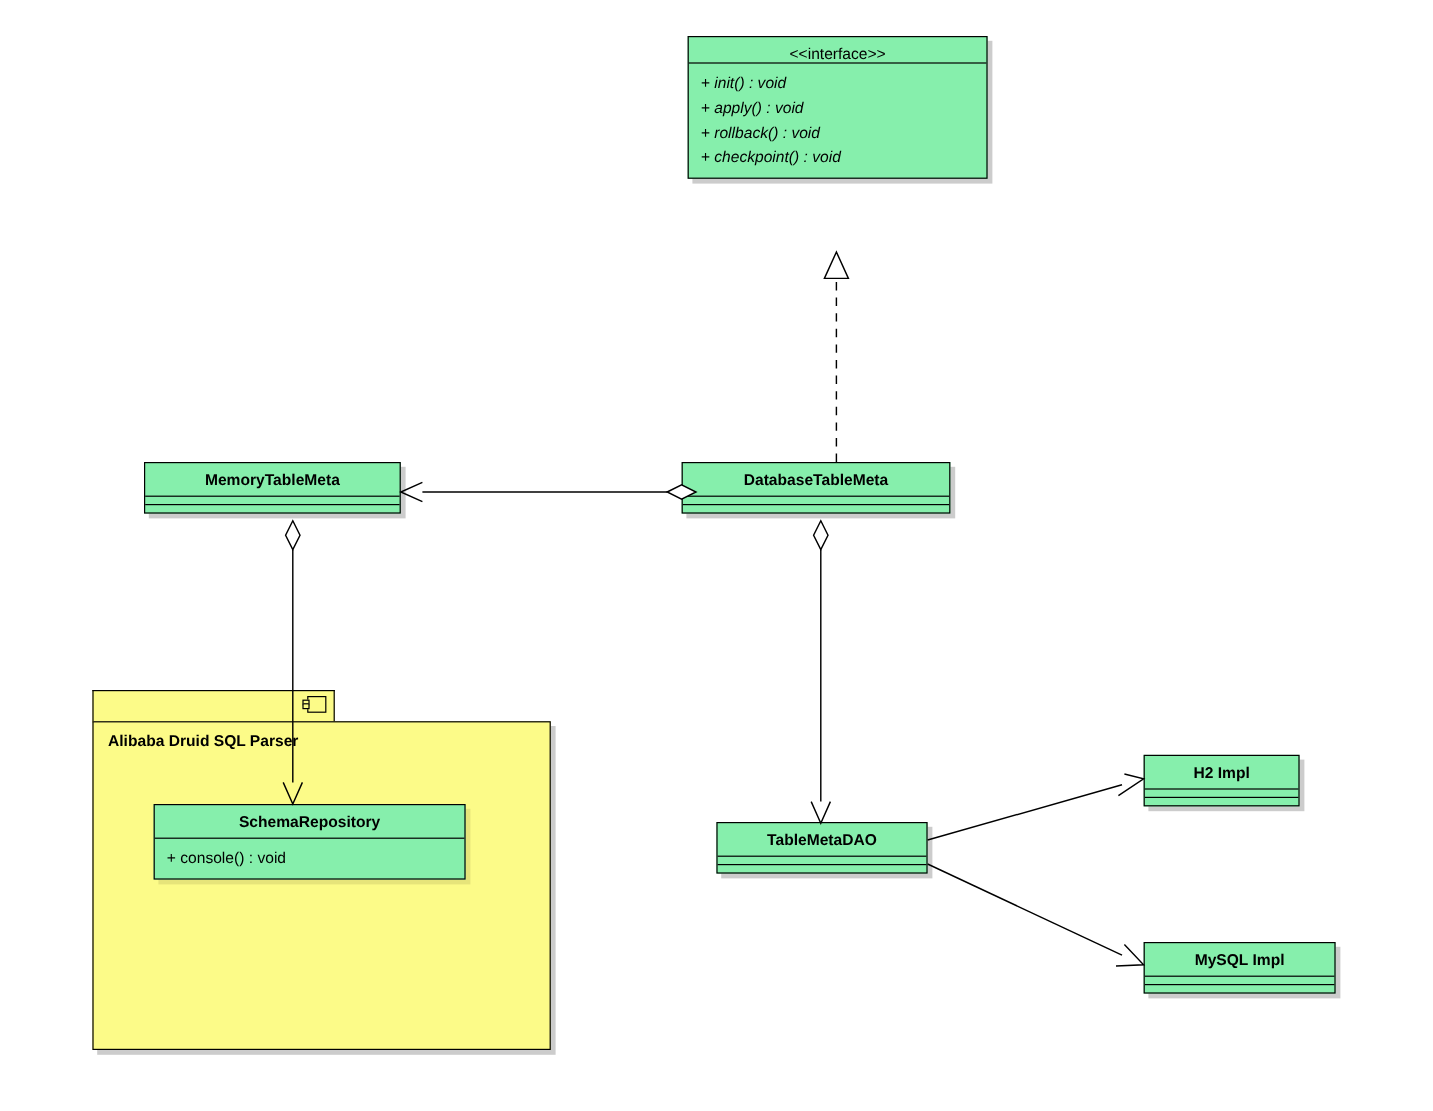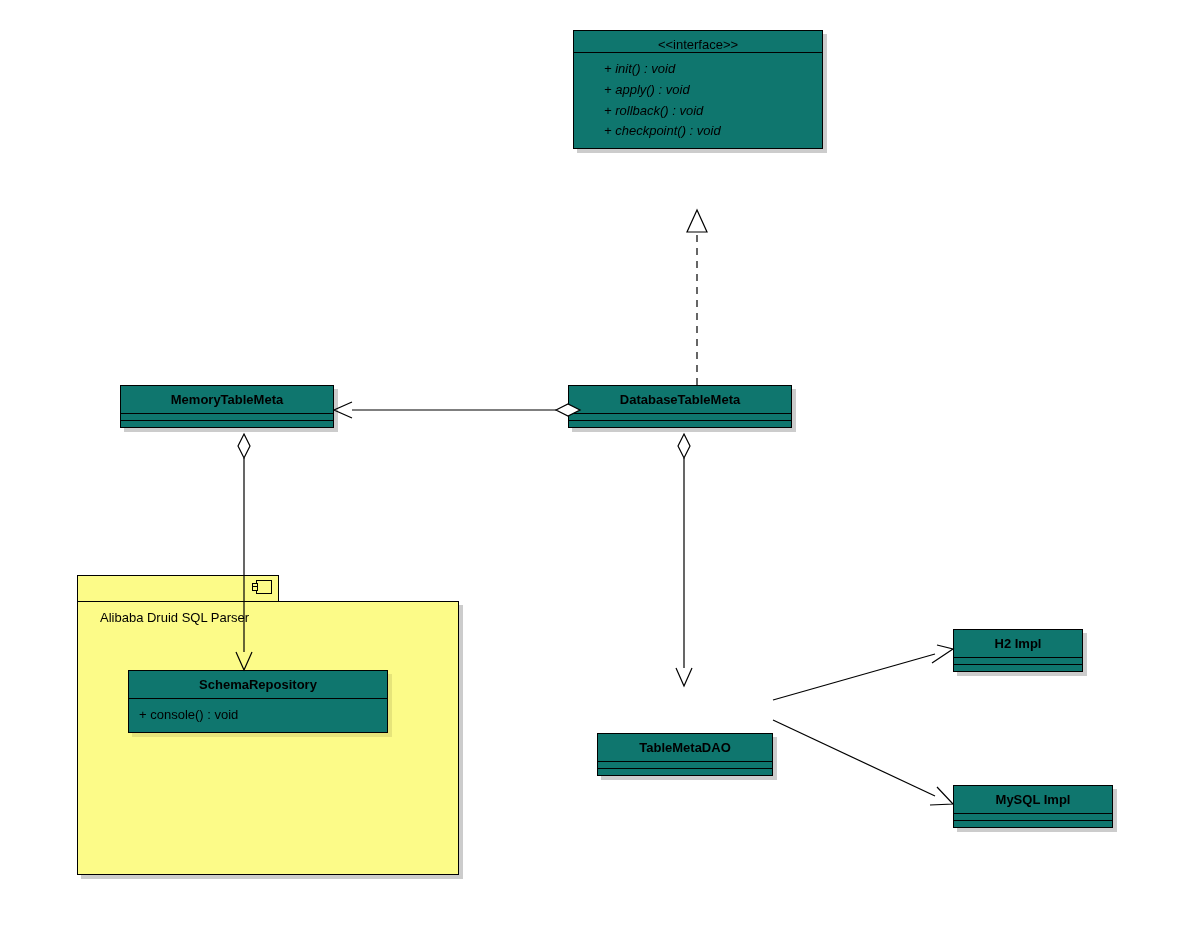--- a/index.html
+++ b/index.html
@@ -7,21 +7,21 @@
     padding: 0;
     width: 1194px;
     height: 926px;
     font-family: Verdana, Arial, sans-serif;
     font-size: 13px;
     background: #fff;
     position: relative;
   }
   .box {
     position: absolute;
-    background: #0f766e;
+    background: #86efac;
     border: 1.5px solid #000;
     box-shadow: 4px 4px 0 #ccc;
   }
   .box .title {
     font-weight: bold;
     text-align: center;
     padding: 6px 10px;
   }
   .box .stereotype {
     text-align: center;
@@ -35,21 +35,21 @@
   .box .compart {
     padding: 6px 10px;
     line-height: 1.6;
     min-height: 4px;
   }
   .box .thin {
     min-height: 4px;
     padding: 0 10px;
     height: 6px;
   }
-  .box .compart .m { font-style: italic; margin-left: 20px; }
+  .box .compart .m { font-style: italic; }
   .pkg {
     position: absolute;
     background: #fcfb88;
     border: 1.5px solid #000;
     box-shadow: 4px 4px 0 #ccc;
   }
   .pkg-tab {
     position: absolute;
     background: #fcfb88;
     border: 1.5px solid #000;
@@ -78,22 +78,22 @@
     content: "";
     position: absolute;
     left: -5px;
     bottom: 2px;
     width: 4px;
     height: 3px;
     border: 1px solid #000;
     background: #fcfb88;
   }
   .pkg .pkg-title {
-    font-weight: normal;
-    padding: 8px 22px;
+    font-weight: bold;
+    padding: 8px 12px;
   }
   svg {
     position: absolute;
     top: 0;
     left: 0;
     width: 1194px;
     height: 926px;
     pointer-events: none;
   }
   svg line, svg polyline, svg path {
@@ -155,21 +155,21 @@
 
   <div class="box" style="left:50px; top:68px; width:258px; box-shadow:4px 4px 0 #e6e47a;">
     <div class="title">SchemaRepository</div>
     <div class="sep"></div>
     <div class="compart">
       <div>+ console() : void</div>
     </div>
   </div>
 </div>
 
-<div class="box" style="left:597px; top:685px; width:174px;margin-top:48px;">
+<div class="box" style="left:597px; top:685px; width:174px;">
   <div class="title">TableMetaDAO</div>
   <div class="sep"></div>
   <div class="thin"></div>
   <div class="sep"></div>
   <div class="thin"></div>
 </div>
 
 <div class="box" style="left:953px; top:629px; width:128px;">
   <div class="title">H2 Impl</div>
   <div class="sep"></div>

